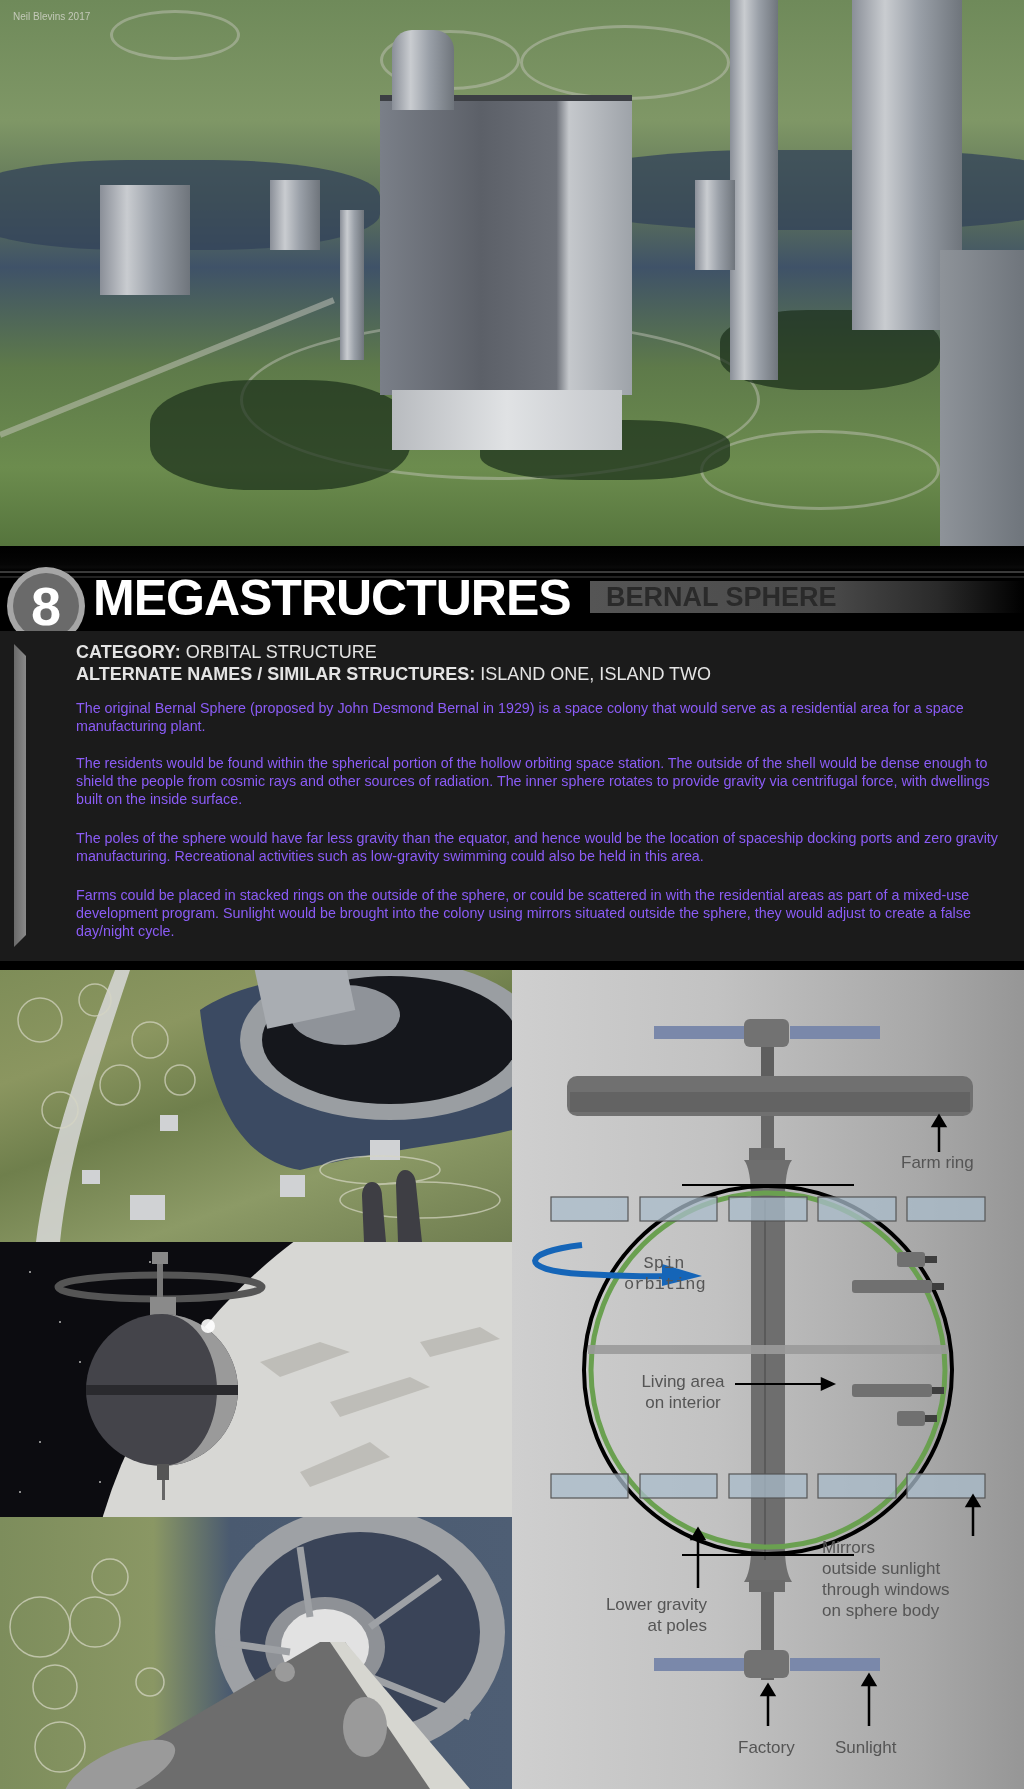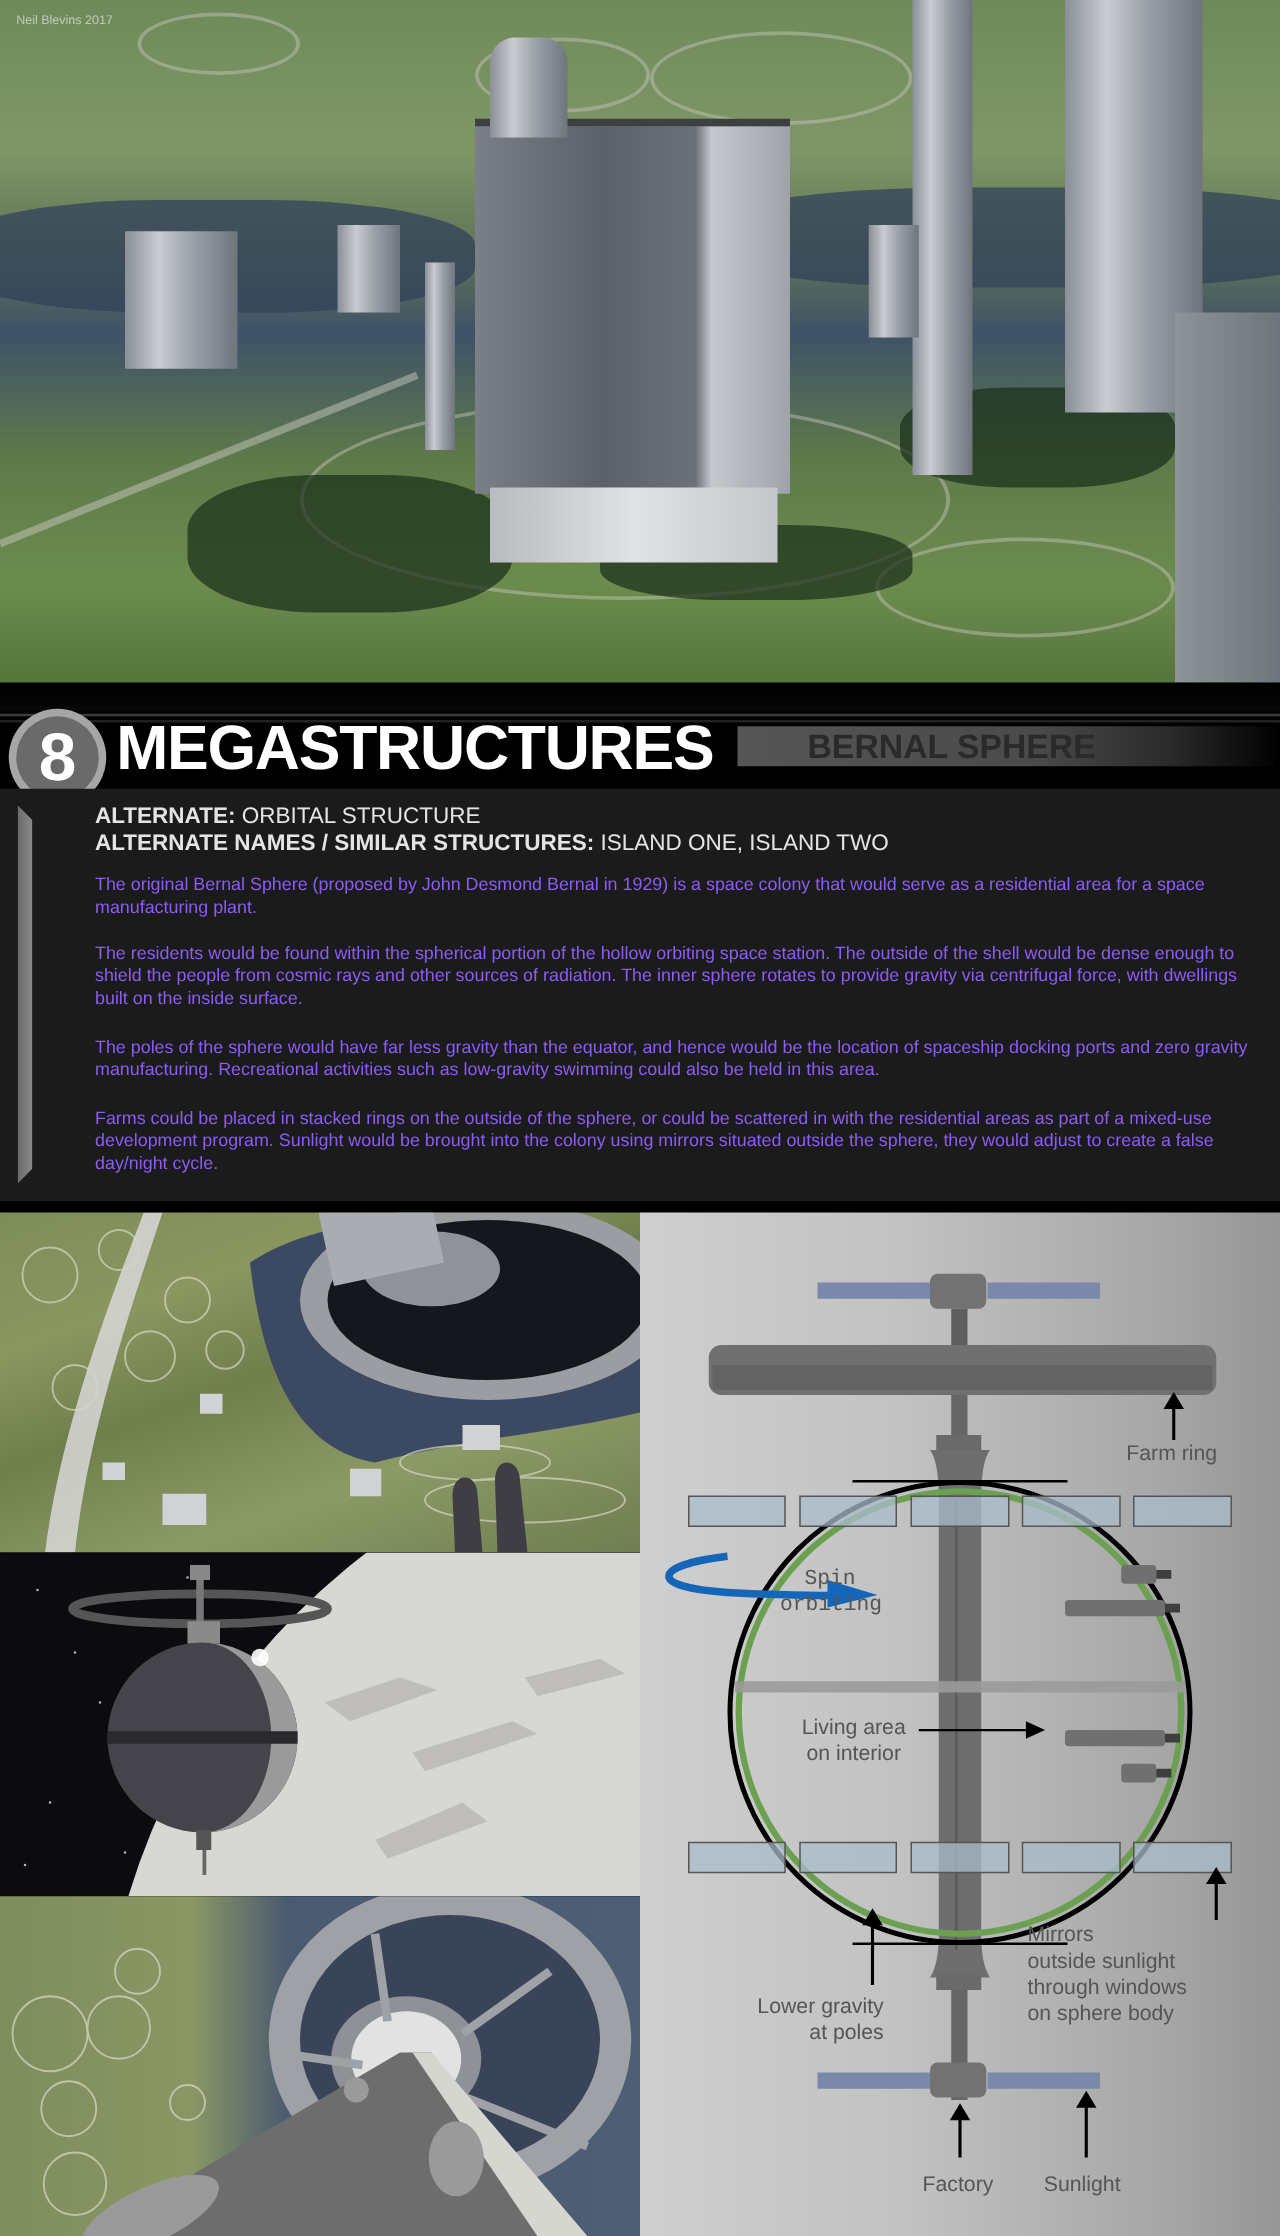--- a/index.html
+++ b/index.html
@@ -24,21 +24,21 @@
   .badge { position: absolute; left: 7px; top: 567px; width: 78px; height: 78px; border-radius: 50%;
     background: #a6a6a6; }
   .badge-inner { position: absolute; left: 6px; top: 6px; width: 66px; height: 66px; border-radius: 50%;
     background: #6a6a6a; display: flex; align-items: center; justify-content: center;
     color: #fff; font-weight: bold; font-size: 54px; line-height: 1; }
   .title { position: absolute; left: 93px; top: 572px; color: #fff; font-weight: bold; font-size: 50px;
     letter-spacing: -1px; line-height: 52px; }
   .subtitle-bar { position: absolute; left: 590px; top: 581px; width: 434px; height: 32px;
     background: linear-gradient(90deg, #555 0%, #4a4a4a 55%, #2a2a2a 80%, #000 100%); }
   .subtitle { position: absolute; left: 606px; top: 583px; color: #2a2a2a; font-weight: bold;
-    font-size: 27px; line-height: 28px; letter-spacing: 0px; margin-left: 40px; }
+    font-size: 27px; line-height: 28px; letter-spacing: 0px; }
 
   
   .info { position: absolute; left: 0; top: 631px; width: 1024px; height: 330px; background: #1b1b1b; }
   .accent-bar { position: absolute; left: 14px; top: 644px; width: 12px; height: 303px;
     background: linear-gradient(90deg, #6a6a6a, #8a8a8a);
     clip-path: polygon(0 0, 100% 4%, 100% 96%, 0 100%); }
   .meta { position: absolute; left: 76px; color: #e4e4e4; font-size: 18px; line-height: 22px; }
   .meta b { font-weight: bold; }
   .para { position: absolute; left: 76px; width: 930px; color: #8b5cf6; font-size: 14.3px; line-height: 18px; }
 
@@ -95,21 +95,21 @@
 <div class="badge">
   <div class="badge-inner">8</div>
 </div>
 <div class="title">MEGASTRUCTURES</div>
 <div class="subtitle">BERNAL SPHERE</div>
 
 <div class="info"></div>
 <div class="accent-bar"></div>
 
 <div class="meta" style="top:641px;">
-  <b>ALTERNATE:</b>
+  <b>CATEGORY:</b>
   <span>ORBITAL STRUCTURE</span>
 </div>
 <div class="meta" style="top:663px;">
   <b>ALTERNATE NAMES / SIMILAR STRUCTURES:</b>
   <span>ISLAND ONE, ISLAND TWO</span>
 </div>
 
 <p class="para" style="top:699px;">The original Bernal Sphere (proposed by John Desmond Bernal in 1929) is a space colony that would serve as a residential area for a space manufacturing plant.</p>
 <p class="para" style="top:754px;">The residents would be found within the spherical portion of the hollow orbiting space station. The outside of the shell would be dense enough to shield the people from cosmic rays and other sources of radiation. The inner sphere rotates to provide gravity via centrifugal force, with dwellings built on the inside surface.</p>
 <p class="para" style="top:829px;">The poles of the sphere would have far less gravity than the equator, and hence would be the location of spaceship docking ports and zero gravity manufacturing.  Recreational activities such as low-gravity swimming could also be held in this area.</p>

